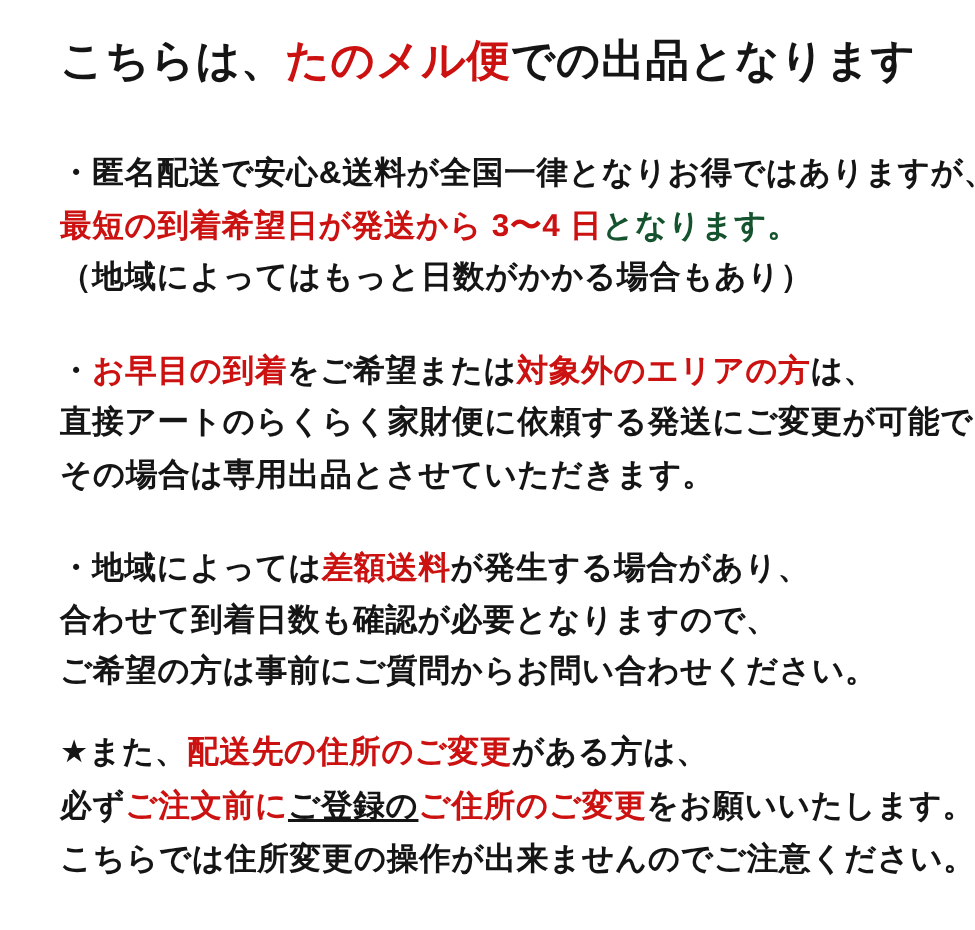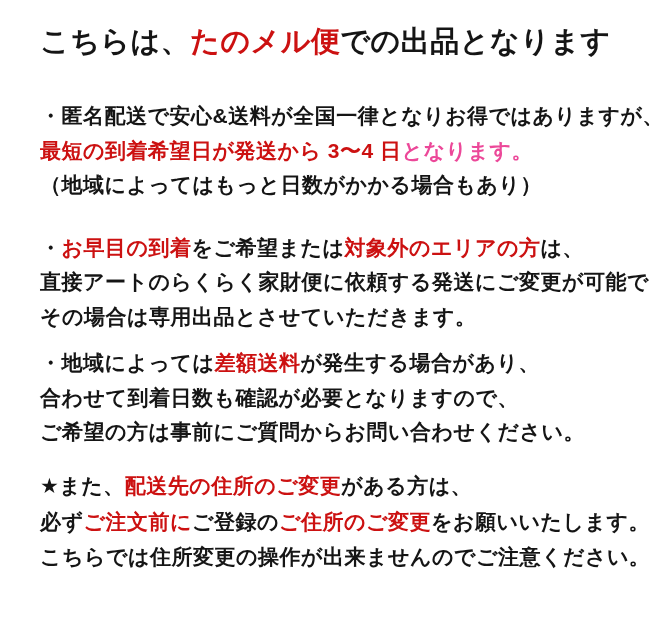--- a/index.html
+++ b/index.html
@@ -35,44 +35,44 @@
   .para {
     margin: 0;
   }
   .line {
     line-height: 34.5px;
     white-space: nowrap;
   }
   .para-1 { margin-top: 41px; }
   .para-2 { margin-top: 15px; }
   .para-3 { margin-top: 28px; }
-  .para-4 { margin-top: 12px; }
+  .para-4 { margin-top: 28px; }
   .para-5 { margin-top: 19px; }
   .seg { letter-spacing: 0.5px; }
 </style>
 </head>
 <body style="background: rgb(255, 255, 255);">
 
 <div class="page">
   <h1 class="title" id="title"><span class="seg" style="color: rgb(21, 21, 21);">こちらは、</span><span class="seg" style="color: rgb(204, 17, 17);">たのメル便</span><span class="seg" style="color: rgb(21, 21, 21);">での出品となります</span></h1>
   <div class="body-text" id="notice-body">
       <div class="para para-1">
         <div class="line"><span class="seg" style="color: rgb(21, 21, 21);">・匿名配送で安心&amp;送料が全国一律となりお得ではありますが、</span></div>
-        <div class="line"><span class="seg" style="color: rgb(204, 17, 17);">最短の到着希望日が発送から 3〜4 日</span><span class="seg" style="color: #ec4899;">となります。</span></div>
+        <div class="line"><span class="seg" style="color: rgb(204, 17, 17);">最短の到着希望日が発送から 3〜4 日</span><span class="seg" style="color: #14532d;">となります。</span></div>
         <div class="line"><span class="seg" style="color: rgb(21, 21, 21);">（地域によってはもっと日数がかかる場合もあり）</span></div>
       </div>
       <div class="para para-3">
         <div class="line"><span class="seg" style="color: rgb(21, 21, 21);">・</span><span class="seg" style="color: rgb(204, 17, 17);">お早目の到着</span><span class="seg" style="color: rgb(21, 21, 21);">をご希望または</span><span class="seg" style="color: rgb(204, 17, 17);">対象外のエリアの方</span><span class="seg" style="color: rgb(21, 21, 21);">は、</span></div>
         <div class="line"><span class="seg" style="color: rgb(21, 21, 21);">直接アートのらくらく家財便に依頼する発送にご変更が可能で、</span></div>
         <div class="line"><span class="seg" style="color: rgb(21, 21, 21); text-align: center;">その場合は専用出品とさせていただきます。</span></div>
       </div>
       <div class="para para-4">
         <div class="line"><span class="seg" style="color: rgb(21, 21, 21);">・地域によっては</span><span class="seg" style="color: rgb(204, 17, 17);">差額送料</span><span class="seg" style="color: rgb(21, 21, 21);">が発生する場合があり、</span></div>
         <div class="line"><span class="seg" style="color: rgb(21, 21, 21); text-align: right;">合わせて到着日数も確認が必要となりますので、</span></div>
         <div class="line"><span class="seg" style="color: rgb(21, 21, 21);">ご希望の方は事前にご質問からお問い合わせください。</span></div>
       </div>
       <div class="para para-5">
         <div class="line"><span class="seg" style="color: rgb(21, 21, 21);">★また、</span><span class="seg" style="color: rgb(204, 17, 17); font-family: Liberation Mono, monospace;">配送先の住所のご変更</span><span class="seg" style="color: rgb(21, 21, 21);">がある方は、</span></div>
-        <div class="line"><span class="seg" style="color: rgb(21, 21, 21);">必ず</span><span class="seg" style="color: rgb(204, 17, 17);">ご注文前に</span><span class="seg" style="color: rgb(21, 21, 21);">ご登録の</span><span class="seg" style="color: rgb(204, 17, 17);">ご住所のご変更</span><span class="seg" style="color: rgb(21, 21, 21);">をお願いいたします。</span></div>
+        <div class="line"><span class="seg" style="color: rgb(21, 21, 21);">必ず</span><span class="seg" style="color: rgb(204, 17, 17);">ご注文前に</span><span class="seg" style="color: rgb(21, 21, 21); text-decoration: underline;">ご登録の</span><span class="seg" style="color: rgb(204, 17, 17);">ご住所のご変更</span><span class="seg" style="color: rgb(21, 21, 21);">をお願いいたします。</span></div>
         <div class="line"><span class="seg" style="color: rgb(21, 21, 21);">こちらでは住所変更の操作が出来ませんのでご注意ください。</span></div>
       </div>
     </div>
 </div>
 
 </body></html>

